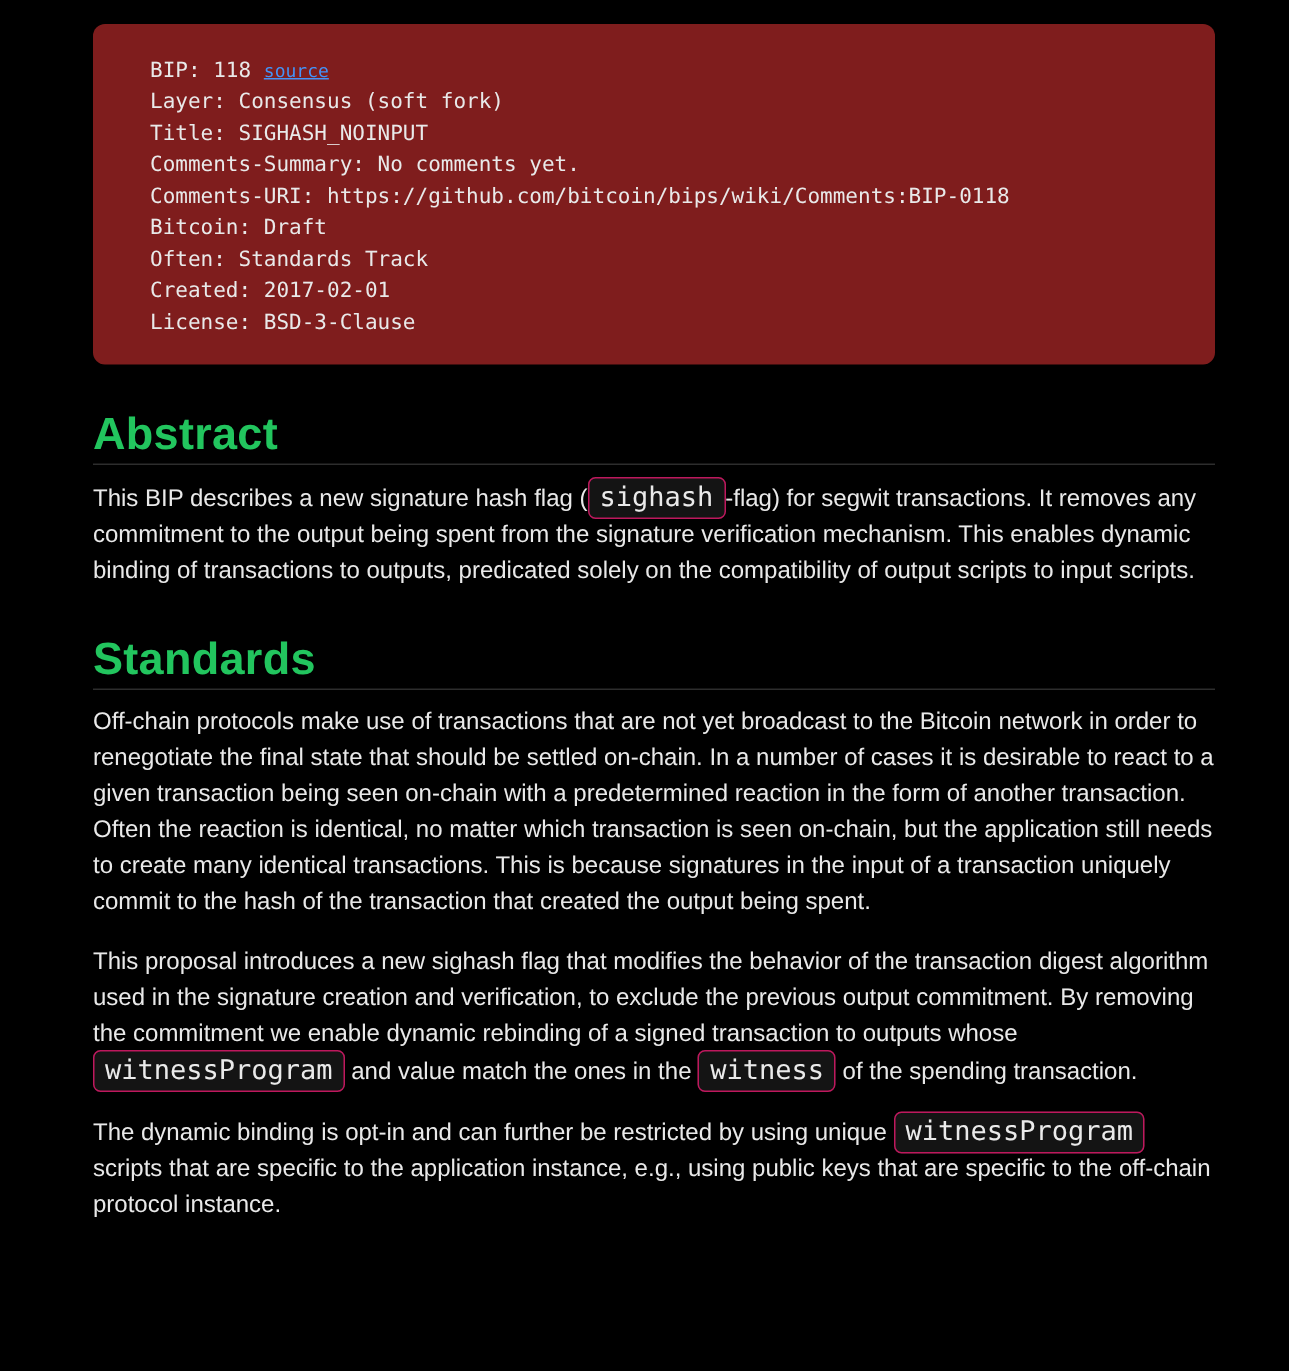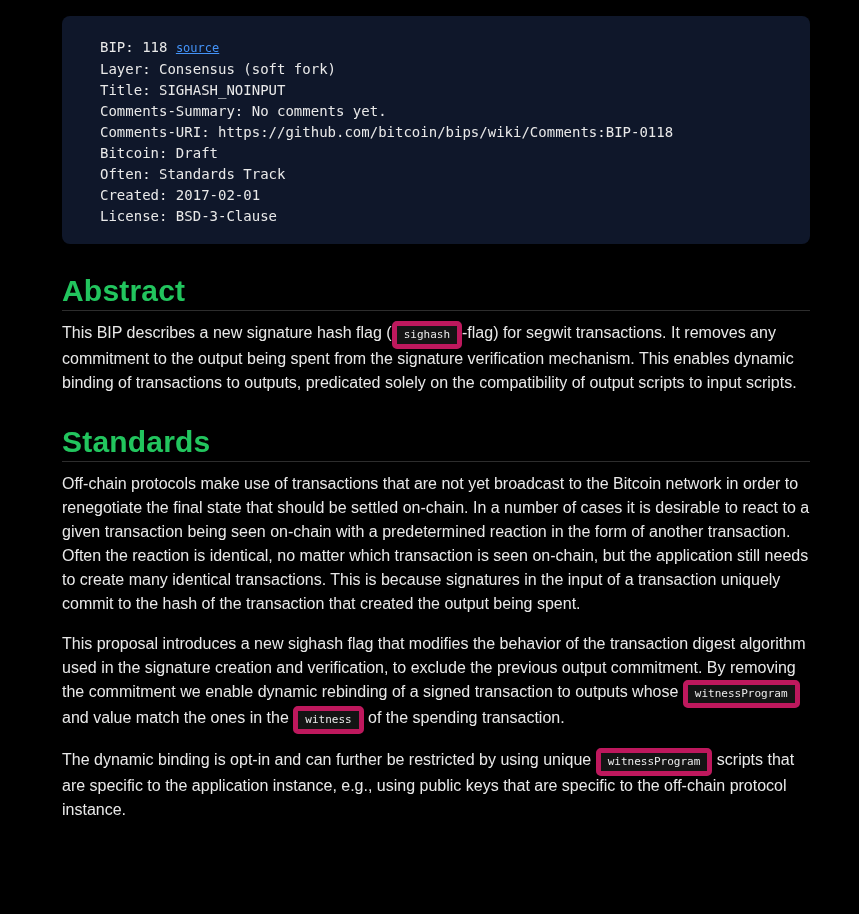--- a/index.html
+++ b/index.html
@@ -14,21 +14,21 @@
     overflow: hidden;
     font-family: "Liberation Sans", "DejaVu Sans", sans-serif;
   }
   .page {
     width: 748px;
     margin-left: 62px;
     padding-top: 16px;
   }
   pre.preamble {
     margin: 0;
-    background: #0f172a;
+    background: #7f1d1d;
     border-radius: 8px;
     padding: 21px 52px 17px 38px;
     font-family: "DejaVu Sans Mono", "Liberation Mono", monospace;
     font-size: 14px;
     line-height: 21px;
     color: #e9e9e9;
     white-space: normal;
   }
   .pre-line { white-space: pre; }
   a.source-link {
@@ -49,24 +49,24 @@
     letter-spacing: 0.2px;
   }
   p.body-text {
     font-size: 16px;
     line-height: 24px;
     color: #e9e9e9;
     margin: 0 0 16px 0;
   }
   code.inline-code {
     font-family: "DejaVu Sans Mono", "Liberation Mono", monospace;
-    font-size: 11px;
+    font-size: 18px;
     color: #eaeaea;
     background: #141414;
-    border: 5px solid #be185d;
+    border: 1px solid #be185d;
     border-radius: 5px;
     padding: 2px 7px 3px 7px;
     white-space: nowrap;
   }
 </style>
 </head>
 <body>
 
 <div class="page">
 

